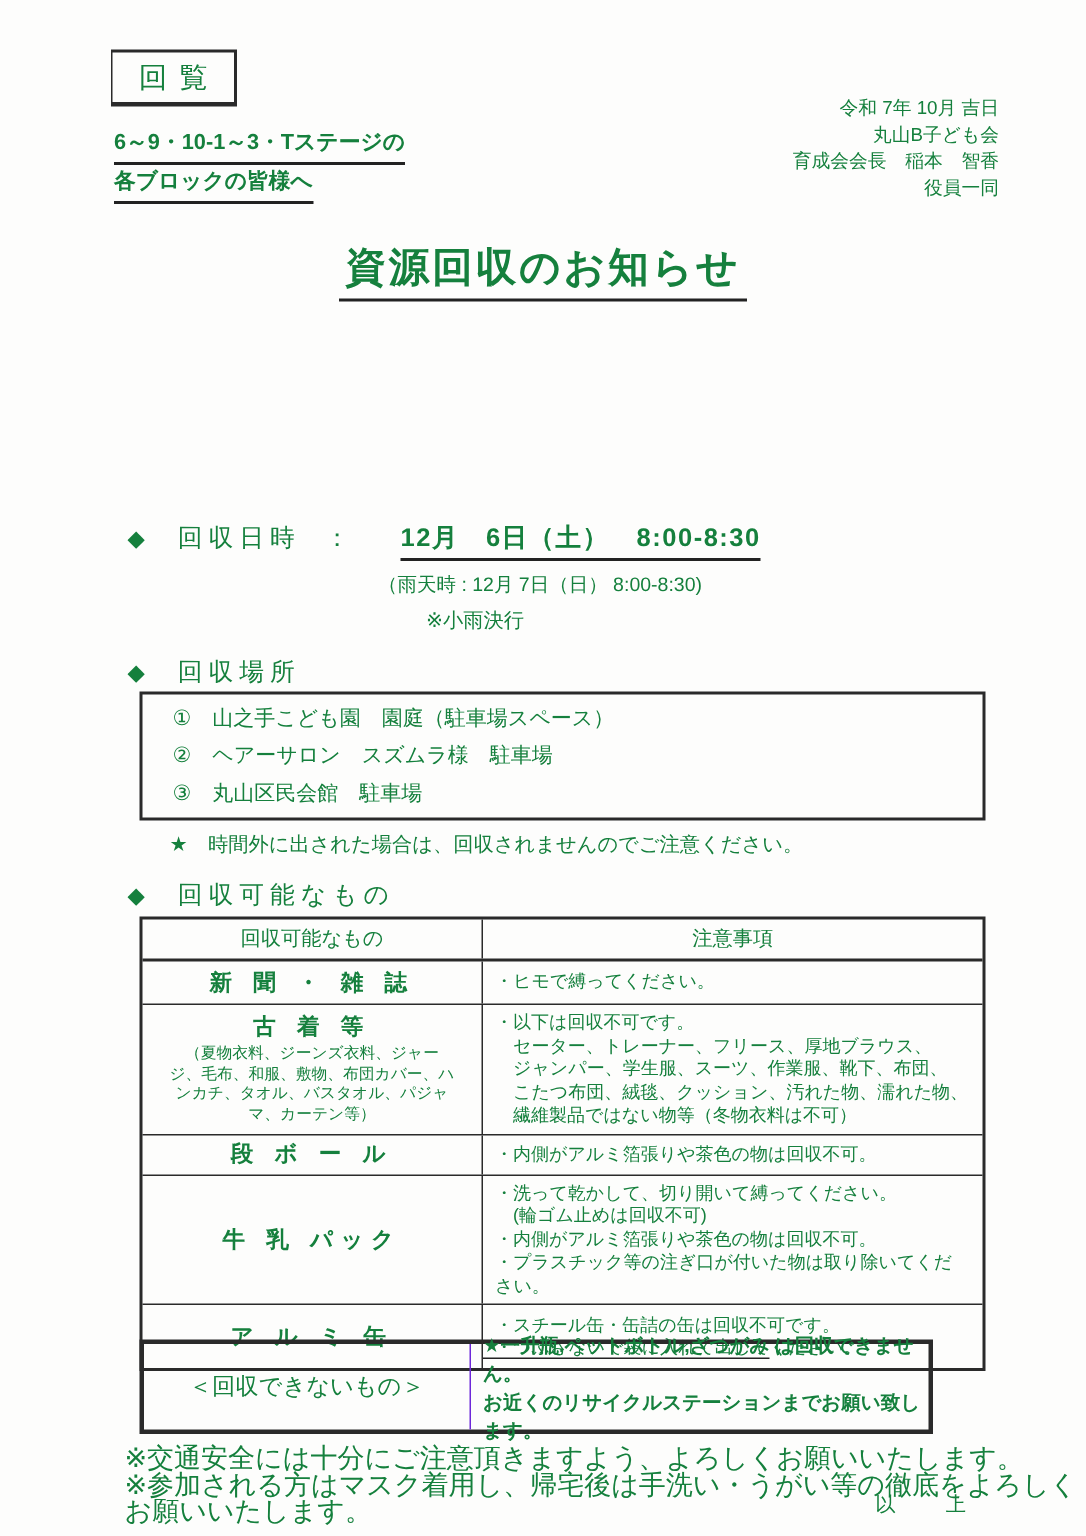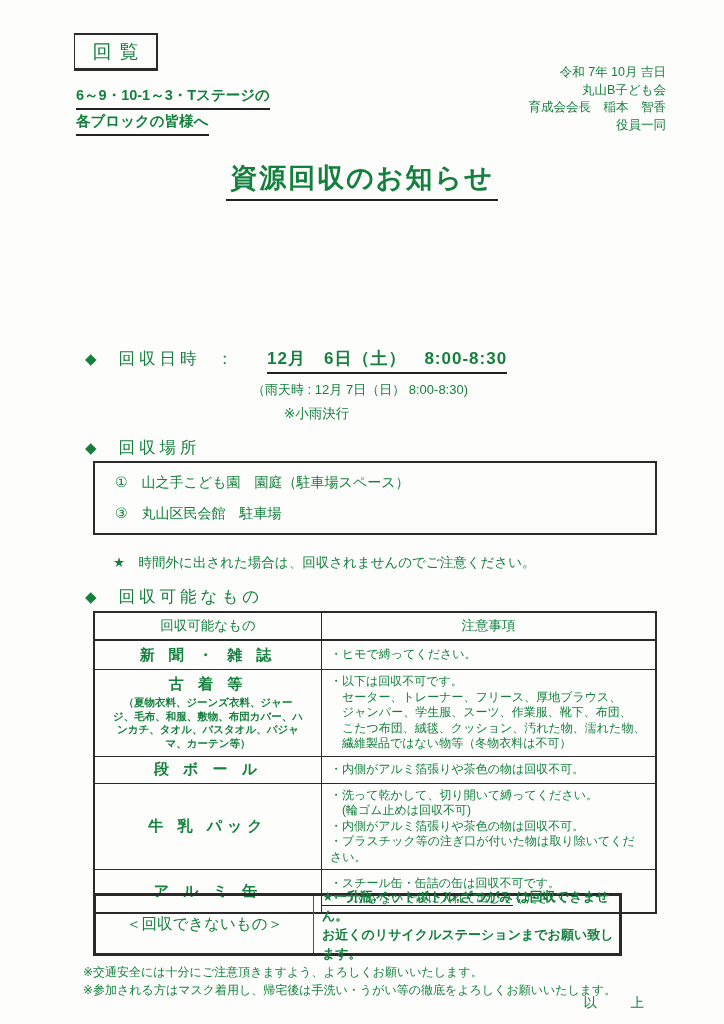--- a/index.html
+++ b/index.html
@@ -33,52 +33,52 @@
   .diamond{ font-size:15px; margin-right:22px; }
   .seclabel{ letter-spacing:4px; }
   .sec-datetime{ top:347px; }
   .dt-colon{ margin-left:16px; }
   .dt-value{ margin-left:34px; font-size:17px; font-weight:bold;
              border-bottom:2px solid #222; padding-bottom:2px; letter-spacing:1px;}
   .dt-rain{ position:absolute; left:252px; top:381px; font-size:13px; }
   .dt-drizzle{ position:absolute; left:284px; top:405px; font-size:13.5px; }
   .sec-location{ top:437px; }
   .location-box{
-    position:absolute; left:93px; top:461px; width:564px; height:74px;
+    position:absolute; left:93px; top:461px; width:564px; height:86px;
     border:2px solid #2a2a2a; display:flex; flex-direction:column; justify-content:space-around;
     padding:4px 0 4px 20px; font-size:14px;
   }
   .warning{ position:absolute; left:113px; top:554px; font-size:13.5px; }
   .sec-recyclable{ top:586px; }
   
   .rtable{ position:absolute; left:93px; top:611px; width:564px; border:2px solid #2a2a2a; font-size:12px;}
   .trow{ display:flex; border-top:1px solid #2a2a2a; }
   .trow.thead{ border-top:none; border-bottom:1px solid #2a2a2a; }
   .tcell{ display:flex; flex-direction:column; justify-content:center; }
   .tcell.c1{ width:227px; border-right:1px solid #2a2a2a; align-items:center; text-align:center;}
   .tcell.c2{ flex:1; padding:4px 8px; }
   .thead .tcell{ min-height:25px; font-size:13.5px; }
   .item-label{ font-weight:bold; font-size:15px; letter-spacing:5px; }
-  .item-sub{ font-size:10.5px; font-weight:bold; line-height:13.5px; margin-top:2px; padding:0 18px; letter-spacing:0;}
+  .item-sub{ font-size:10.5px; font-weight:normal; line-height:13.5px; margin-top:2px; padding:0 18px; letter-spacing:0;}
   .note-line{ line-height:15.5px; }
   .r0 .tcell{ min-height:28px; }
   .r1 .tcell{ min-height:80px; }
   .r2 .tcell{ min-height:26px; }
   .r3 .tcell{ min-height:70px; }
   .r4 .tcell{ min-height:42px; }
   
   .nobox{
     position:absolute; left:93px; top:893px; width:529px; height:63px;
     border:3px solid #2a2a2a; display:flex;
   }
   .nobox-left{ width:218px; border-right:1px solid #6d28d9; display:flex; align-items:center; justify-content:center; font-size:15.5px;font-family:Liberation Serif, serif;}
   .nobox-right{ flex:1; display:flex; flex-direction:column; justify-content:center; padding-left:8px; font-size:13px; font-weight:bold; line-height:19px;}
   .u-part{ border-bottom:1.5px solid #222; padding-bottom:1px; }
   
-  .footer{ position:absolute; left:83px; top:964px; font-size:12px; line-height:17.5px;}
+  .footer{ position:absolute; left:83px; top:964px; font-size:18px; line-height:17.5px;}
   .closing{ position:absolute; right:70px; top:994px; font-size:13.5px; letter-spacing:10px; }
 </style>
 </head>
 <body>
 
 <div class="page">
 
   <div class="kairan-box">
     <span>回覧</span>
   </div>
@@ -108,20 +108,21 @@
   </div>
   <div class="dt-rain">（雨天時 : 12月 7日（日） 8:00-8:30)</div>
   <div class="dt-drizzle">※小雨決行</div>
 
   <div class="sec sec-location">
     <span class="diamond">◆</span>
     <span class="seclabel">回収場所</span>
   </div>
   <div class="location-box">
     <div>①　山之手こども園　園庭（駐車場スペース）</div>
+    <div>②　ヘアーサロン　スズムラ様　駐車場</div>
     <div>③　丸山区民会館　駐車場</div>
   </div>
   <div class="warning">★　時間外に出された場合は、回収されませんのでご注意ください。</div>
 
   <div class="sec sec-recyclable">
     <span class="diamond">◆</span>
     <span class="seclabel">回収可能なもの</span>
   </div>
 
   <div class="rtable">

